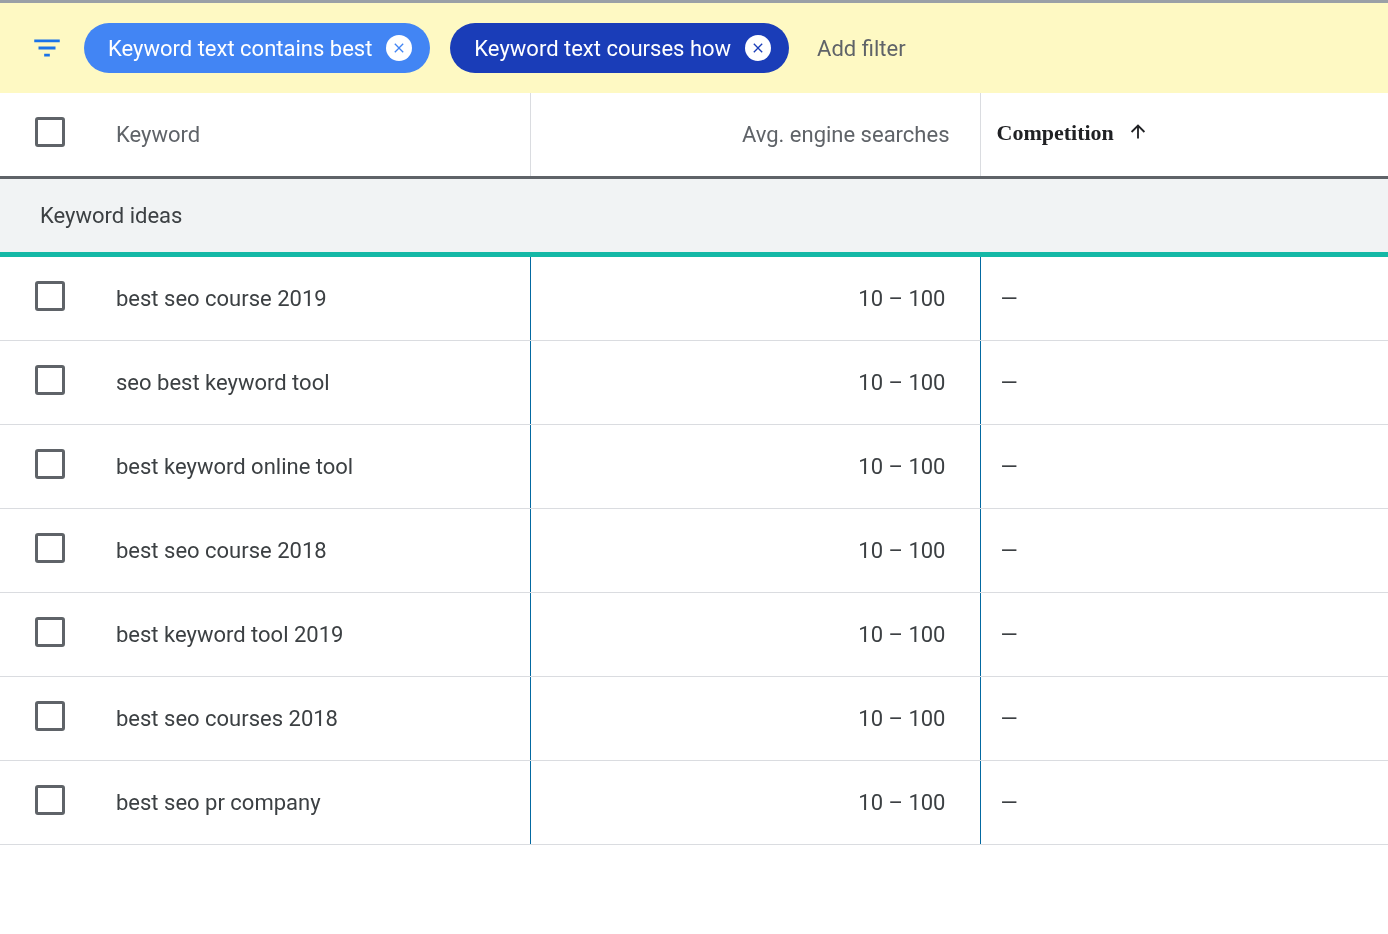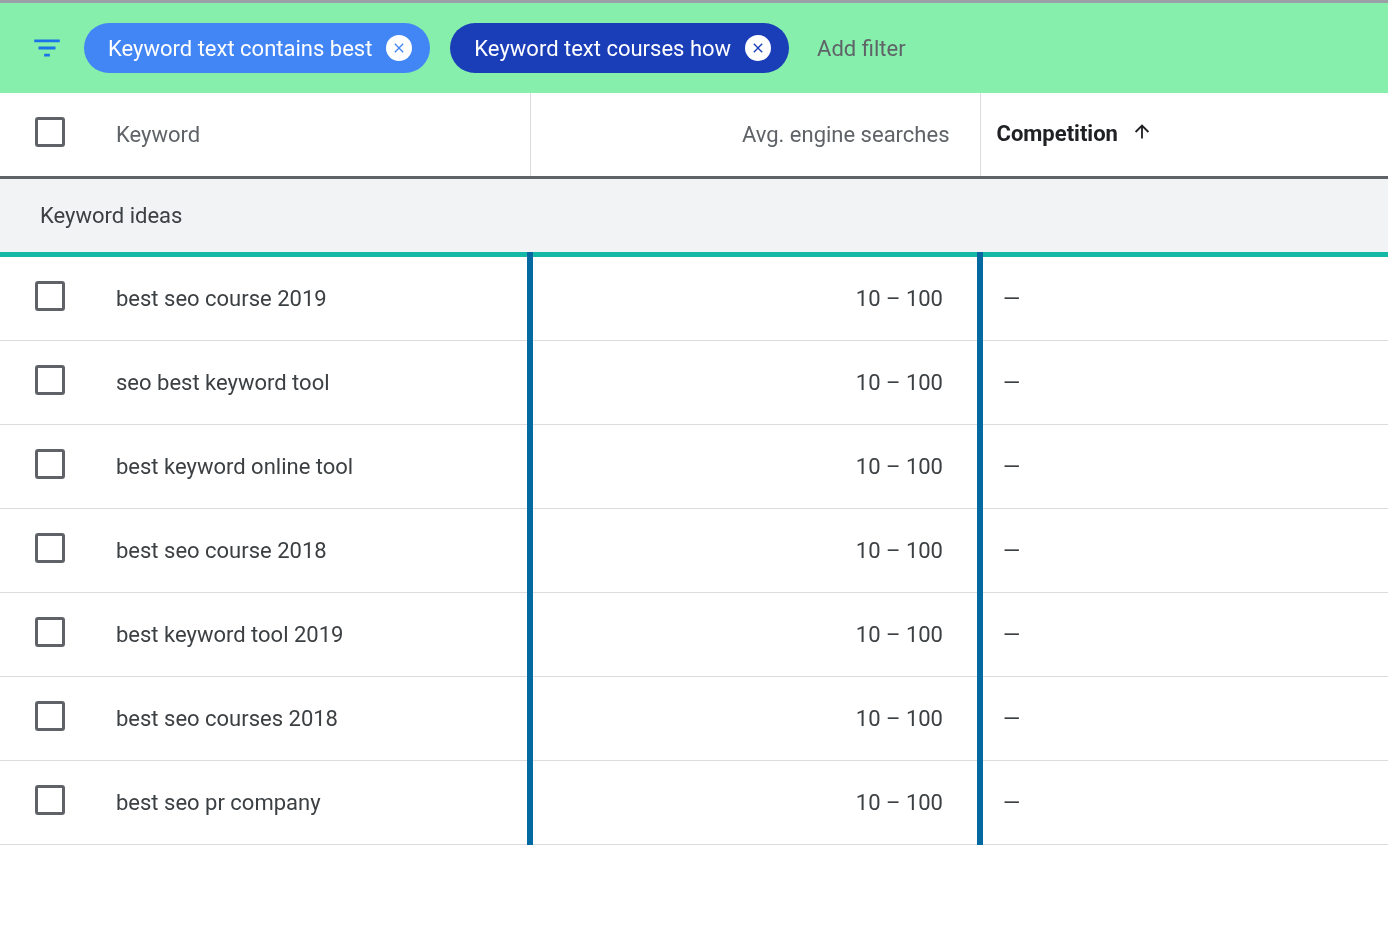--- a/index.html
+++ b/index.html
@@ -3,21 +3,21 @@
   <meta charset="utf-8">
   <style>
     * { box-sizing: border-box; margin: 0; padding: 0; }
     body {
       font-family: Roboto, Arial, sans-serif;
       background: #fff;
       color: #3c4043;
       width: 1388px;
     }
     .filter-bar {
-      background: #86efac;
+      background: #fef9c3;
       padding: 20px 30px;
       display: flex;
       align-items: center;
       gap: 20px;
       border-top: 3px solid #9aa0a6;
     }
     .filter-icon {
       color: #1a73e8;
       display: flex;
       align-items: center;
@@ -62,35 +62,35 @@
       text-align: left;
       font-weight: 400;
       color: #5f6368;
       font-size: 22px;
       padding: 24px 16px;
       border-left: 1px solid #dadce0;
     }
     .header-row th:first-child { border-left: none; width: 100px; text-align:center;}
     .header-row th.keyword-col { border-left: none; width: 430px; }
     .header-row th.searches-col { text-align: right; width: 450px; padding-right: 30px;}
-    .header-row th.competition-col { font-weight: 700; color: #202124; }
+    .header-row th.competition-col { font-weight: 700; color: #202124; font-family: Liberation Serif, serif; }
     .sort-arrow { margin-left: 8px; vertical-align: middle; }
     .section-row td {
       background: #f1f3f4;
       padding: 24px 40px;
       font-size: 22px;
       color: #3c4043;
       border-bottom: 5px solid #14b8a6;
     }
     .data-row td {
       padding: 24px 16px;
       font-size: 22px;
       color: #3c4043;
       border-bottom: 1px solid #dadce0;
-      border-left: 6px solid #0369a1;
+      border-left: 1px solid #0369a1;
     }
     .data-row td:first-child { border-left: none; text-align:center; width:100px;}
     .data-row td.keyword-cell { border-left: none; padding-left: 16px;}
     .data-row td.searches-cell { text-align: right; padding-right: 34px;}
     .data-row td.competition-cell { padding-left: 20px; }
     .checkbox {
       width: 30px;
       height: 30px;
       border: 3px solid #5f6368;
       border-radius: 3px;

